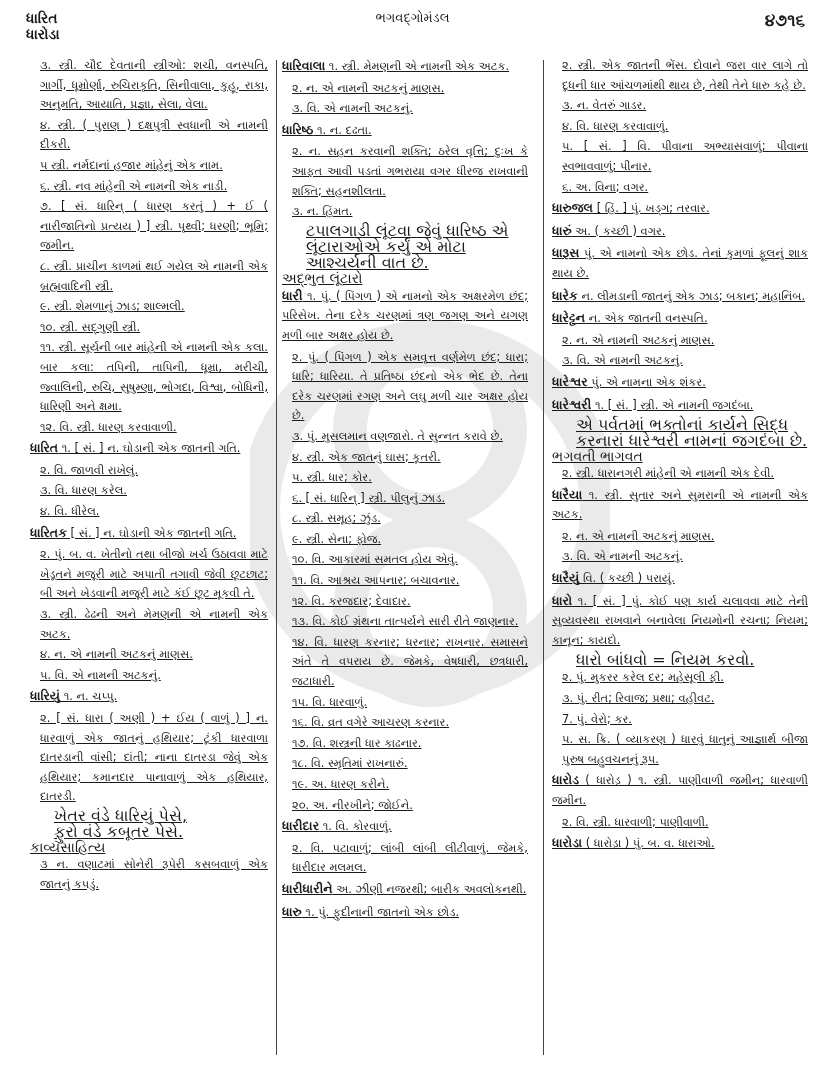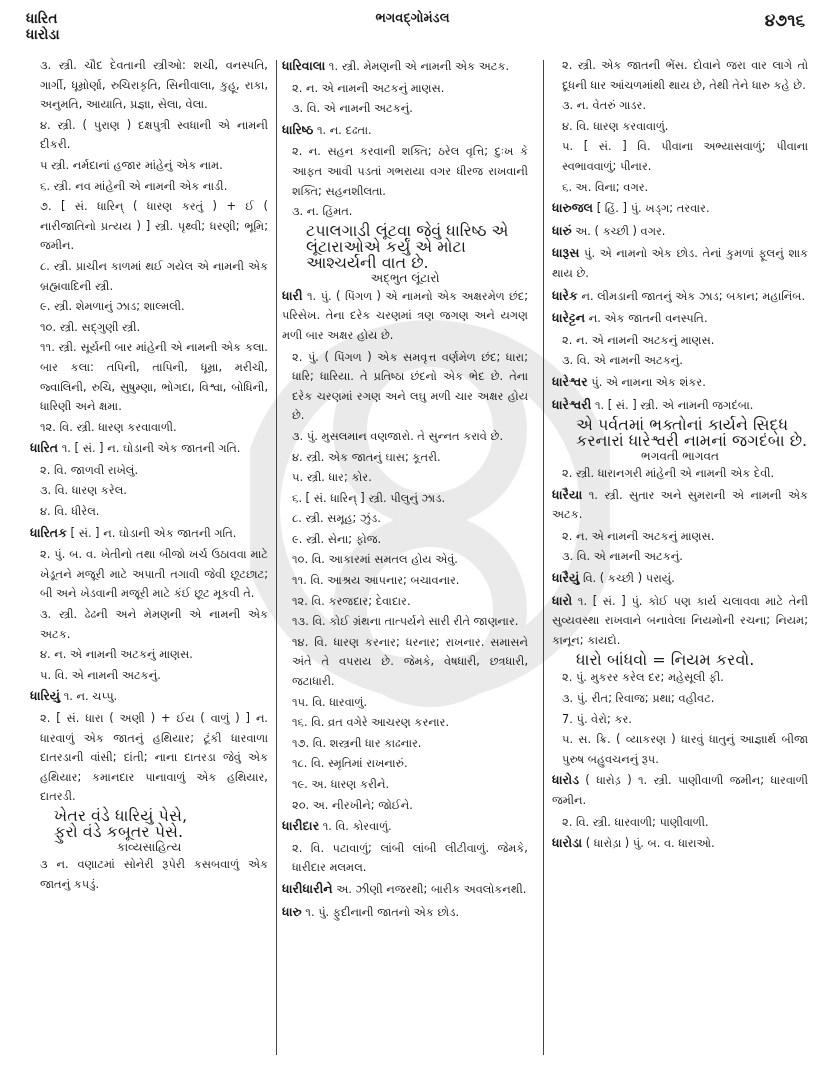--- a/index.html
+++ b/index.html
@@ -9,37 +9,37 @@
     }
     .page { position: absolute; left: 0; top: 0; width: 825px; height: 1085px; }
     .watermark {
       position: absolute; left: 250px; top: 230px; width: 360px; height: 560px;
       pointer-events: none; opacity: 0.08;
     }
     .hdr {
       position: absolute; top: 4px; left: 0; width: 825px; height: 40px;
     }
     .hdr .left { position: absolute; left: 26px; top: 6px; font-size: 14px; font-weight: bold; line-height: 16px; }
-    .hdr .center { position: absolute; left: 0; width: 825px; top: 6px; text-align: center; font-size: 13px; font-weight: bold; }
+    .hdr .center { position: absolute; left: 0; width: 825px; top: 6px; text-align: center; font-size: 13px; font-weight: normal; }
     .hdr .right { position: absolute; right: 20px; top: 6px; font-size: 17px; font-weight: bold; }
     .col {
       position: absolute; top: 56px; bottom: 28px;
-      font-size: 11.4px; line-height: 19.6px;
+      font-size: 11.4px; line-height: 19.6px; text-decoration: underline;
     }
     .col1 { left: 30px; width: 238px; }
     .col2 { left: 282px; width: 246px; }
     .col3 { left: 552px; width: 256px; }
     .divider { position: absolute; top: 60px; bottom: 30px; width: 1px; background: #444; }
     .div1 { left: 276px; }
     .div2 { left: 543px; }
     .entry { margin: 0 0 2px 0; text-align: justify; }
     .hw { font-weight: bold; font-size: 12.5px; }
     .sense { padding-left: 10px; text-indent: 0; margin-bottom: 1px; }
     .quote { padding-left: 24px; font-size: 16px; line-height: 16px; }
-    .src { text-align: center; font-size: 12px; line-height: 15px; }
+    .src { text-align: left; font-size: 14px; line-height: 15px; }
   </style>
 </head>
 <body>
 
 <div class="page">
 
   <svg class="watermark" viewBox="0 0 360 560">
     <circle cx="180" cy="280" r="170" fill="none" stroke="#000" stroke-width="40"></circle>
     <circle cx="180" cy="200" r="80" fill="none" stroke="#000" stroke-width="34"></circle>
     <circle cx="180" cy="380" r="80" fill="none" stroke="#000" stroke-width="34"></circle>

